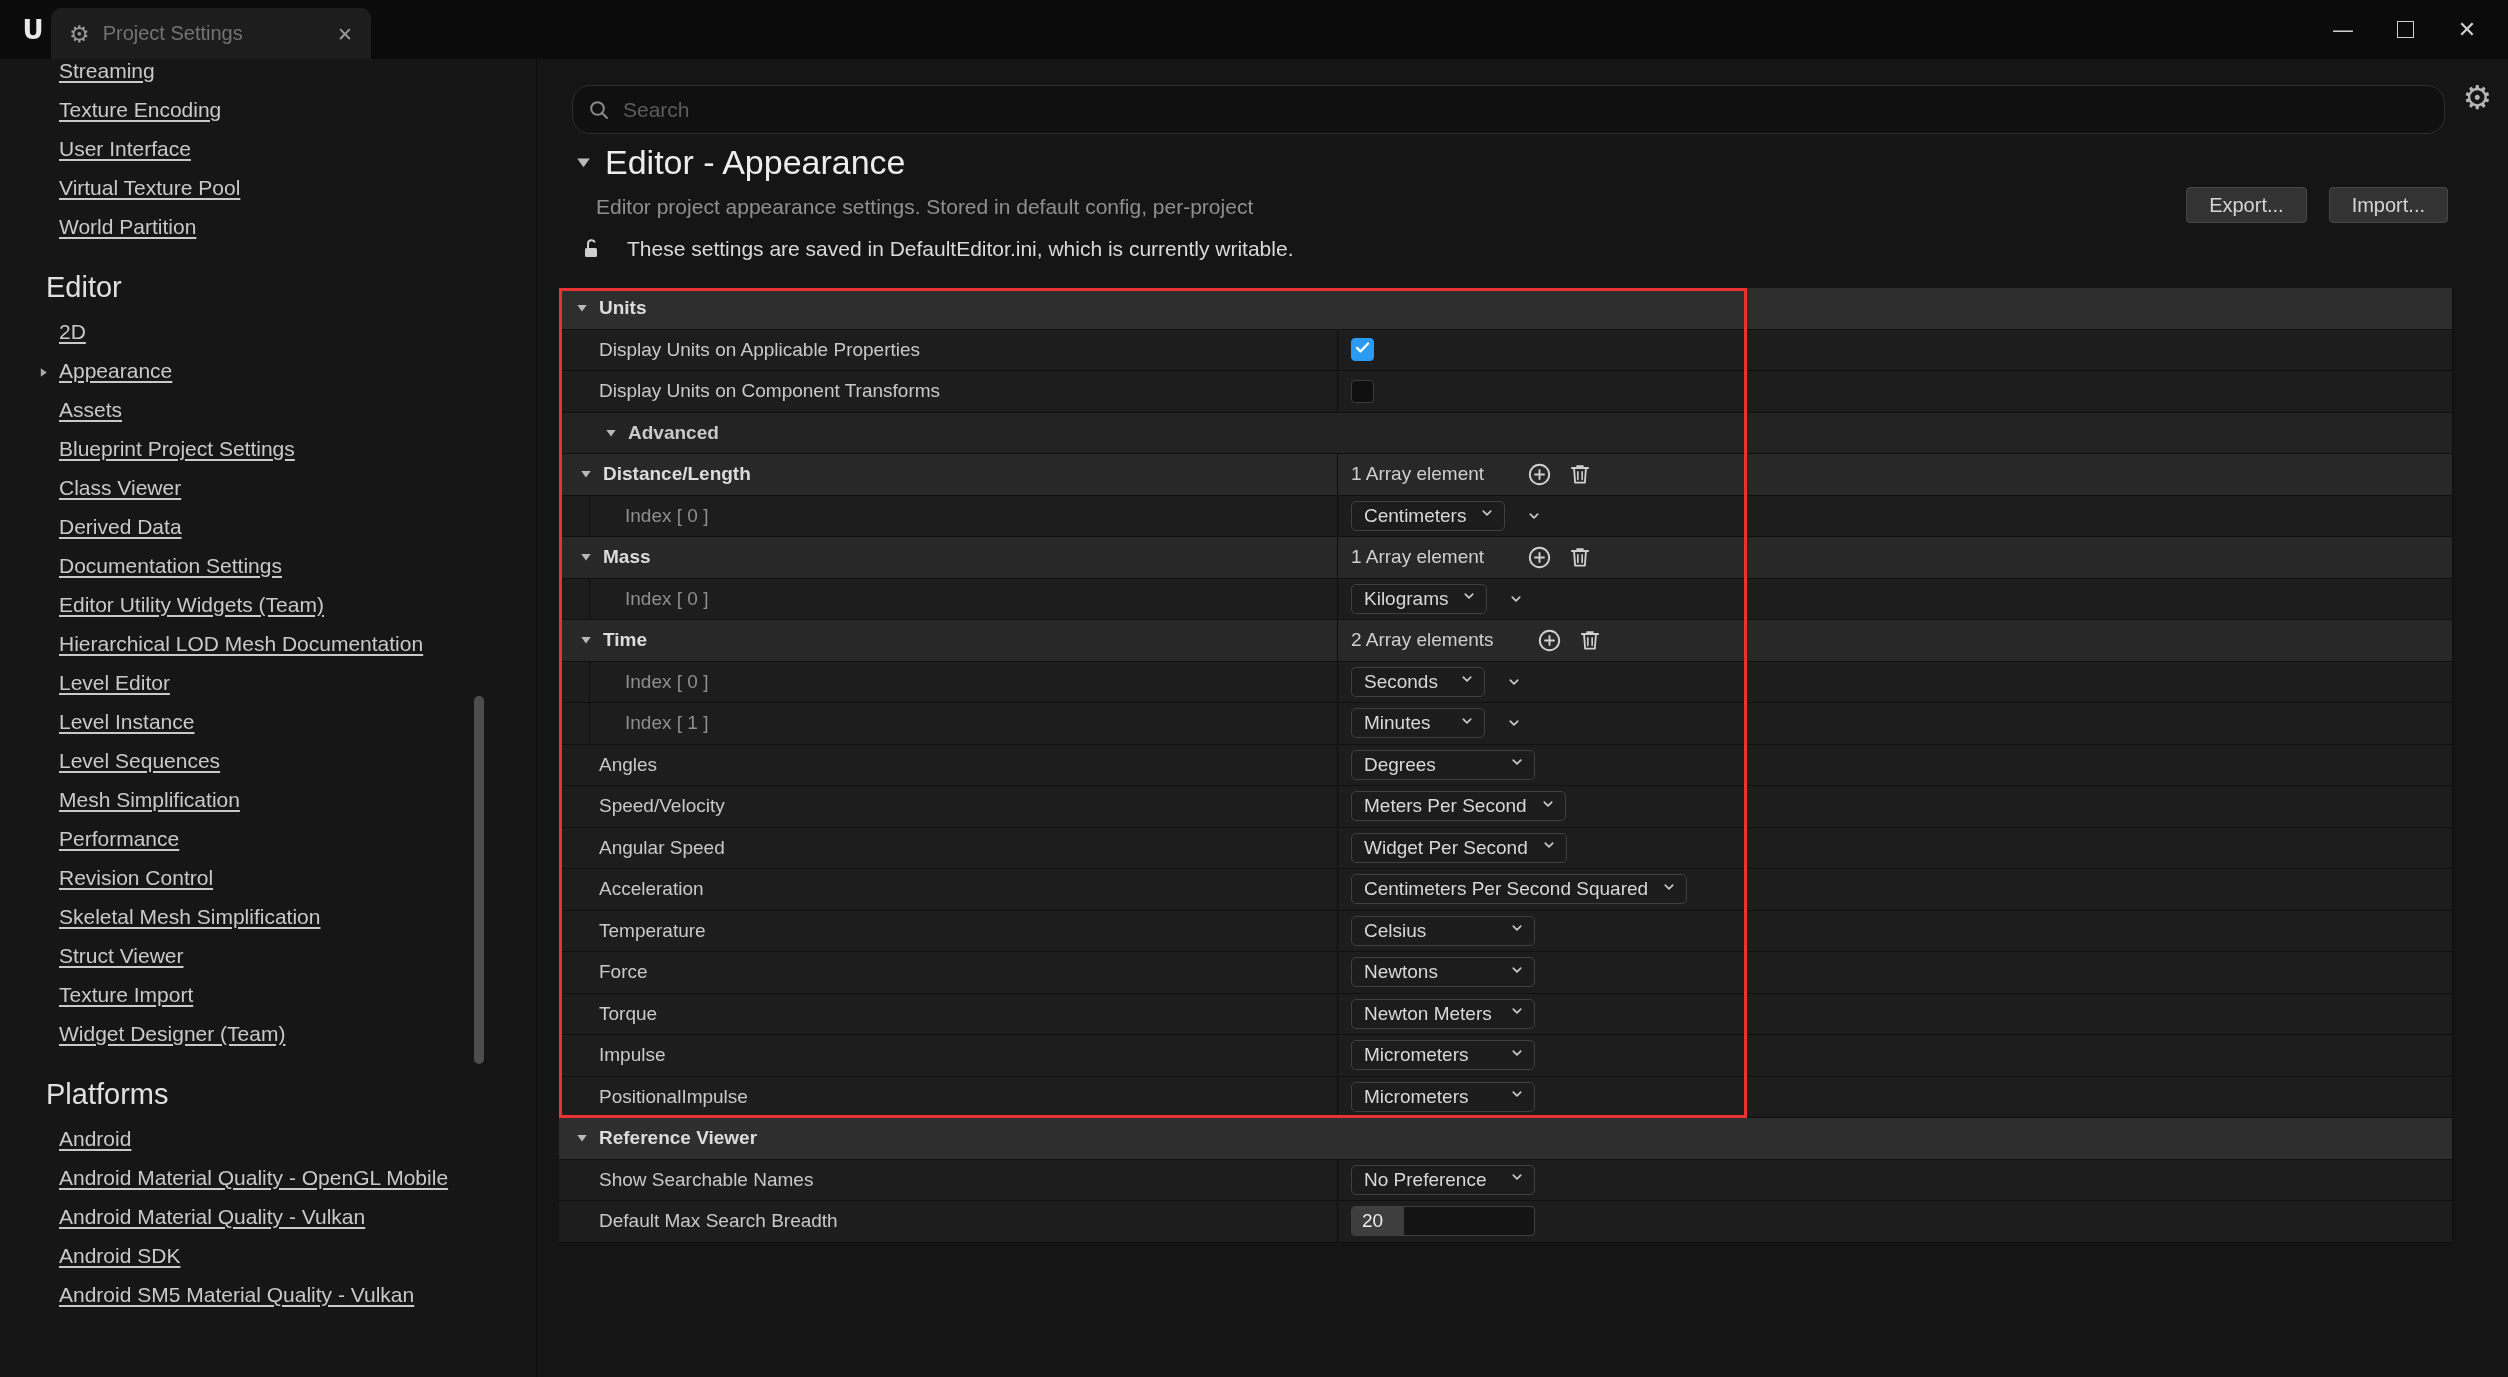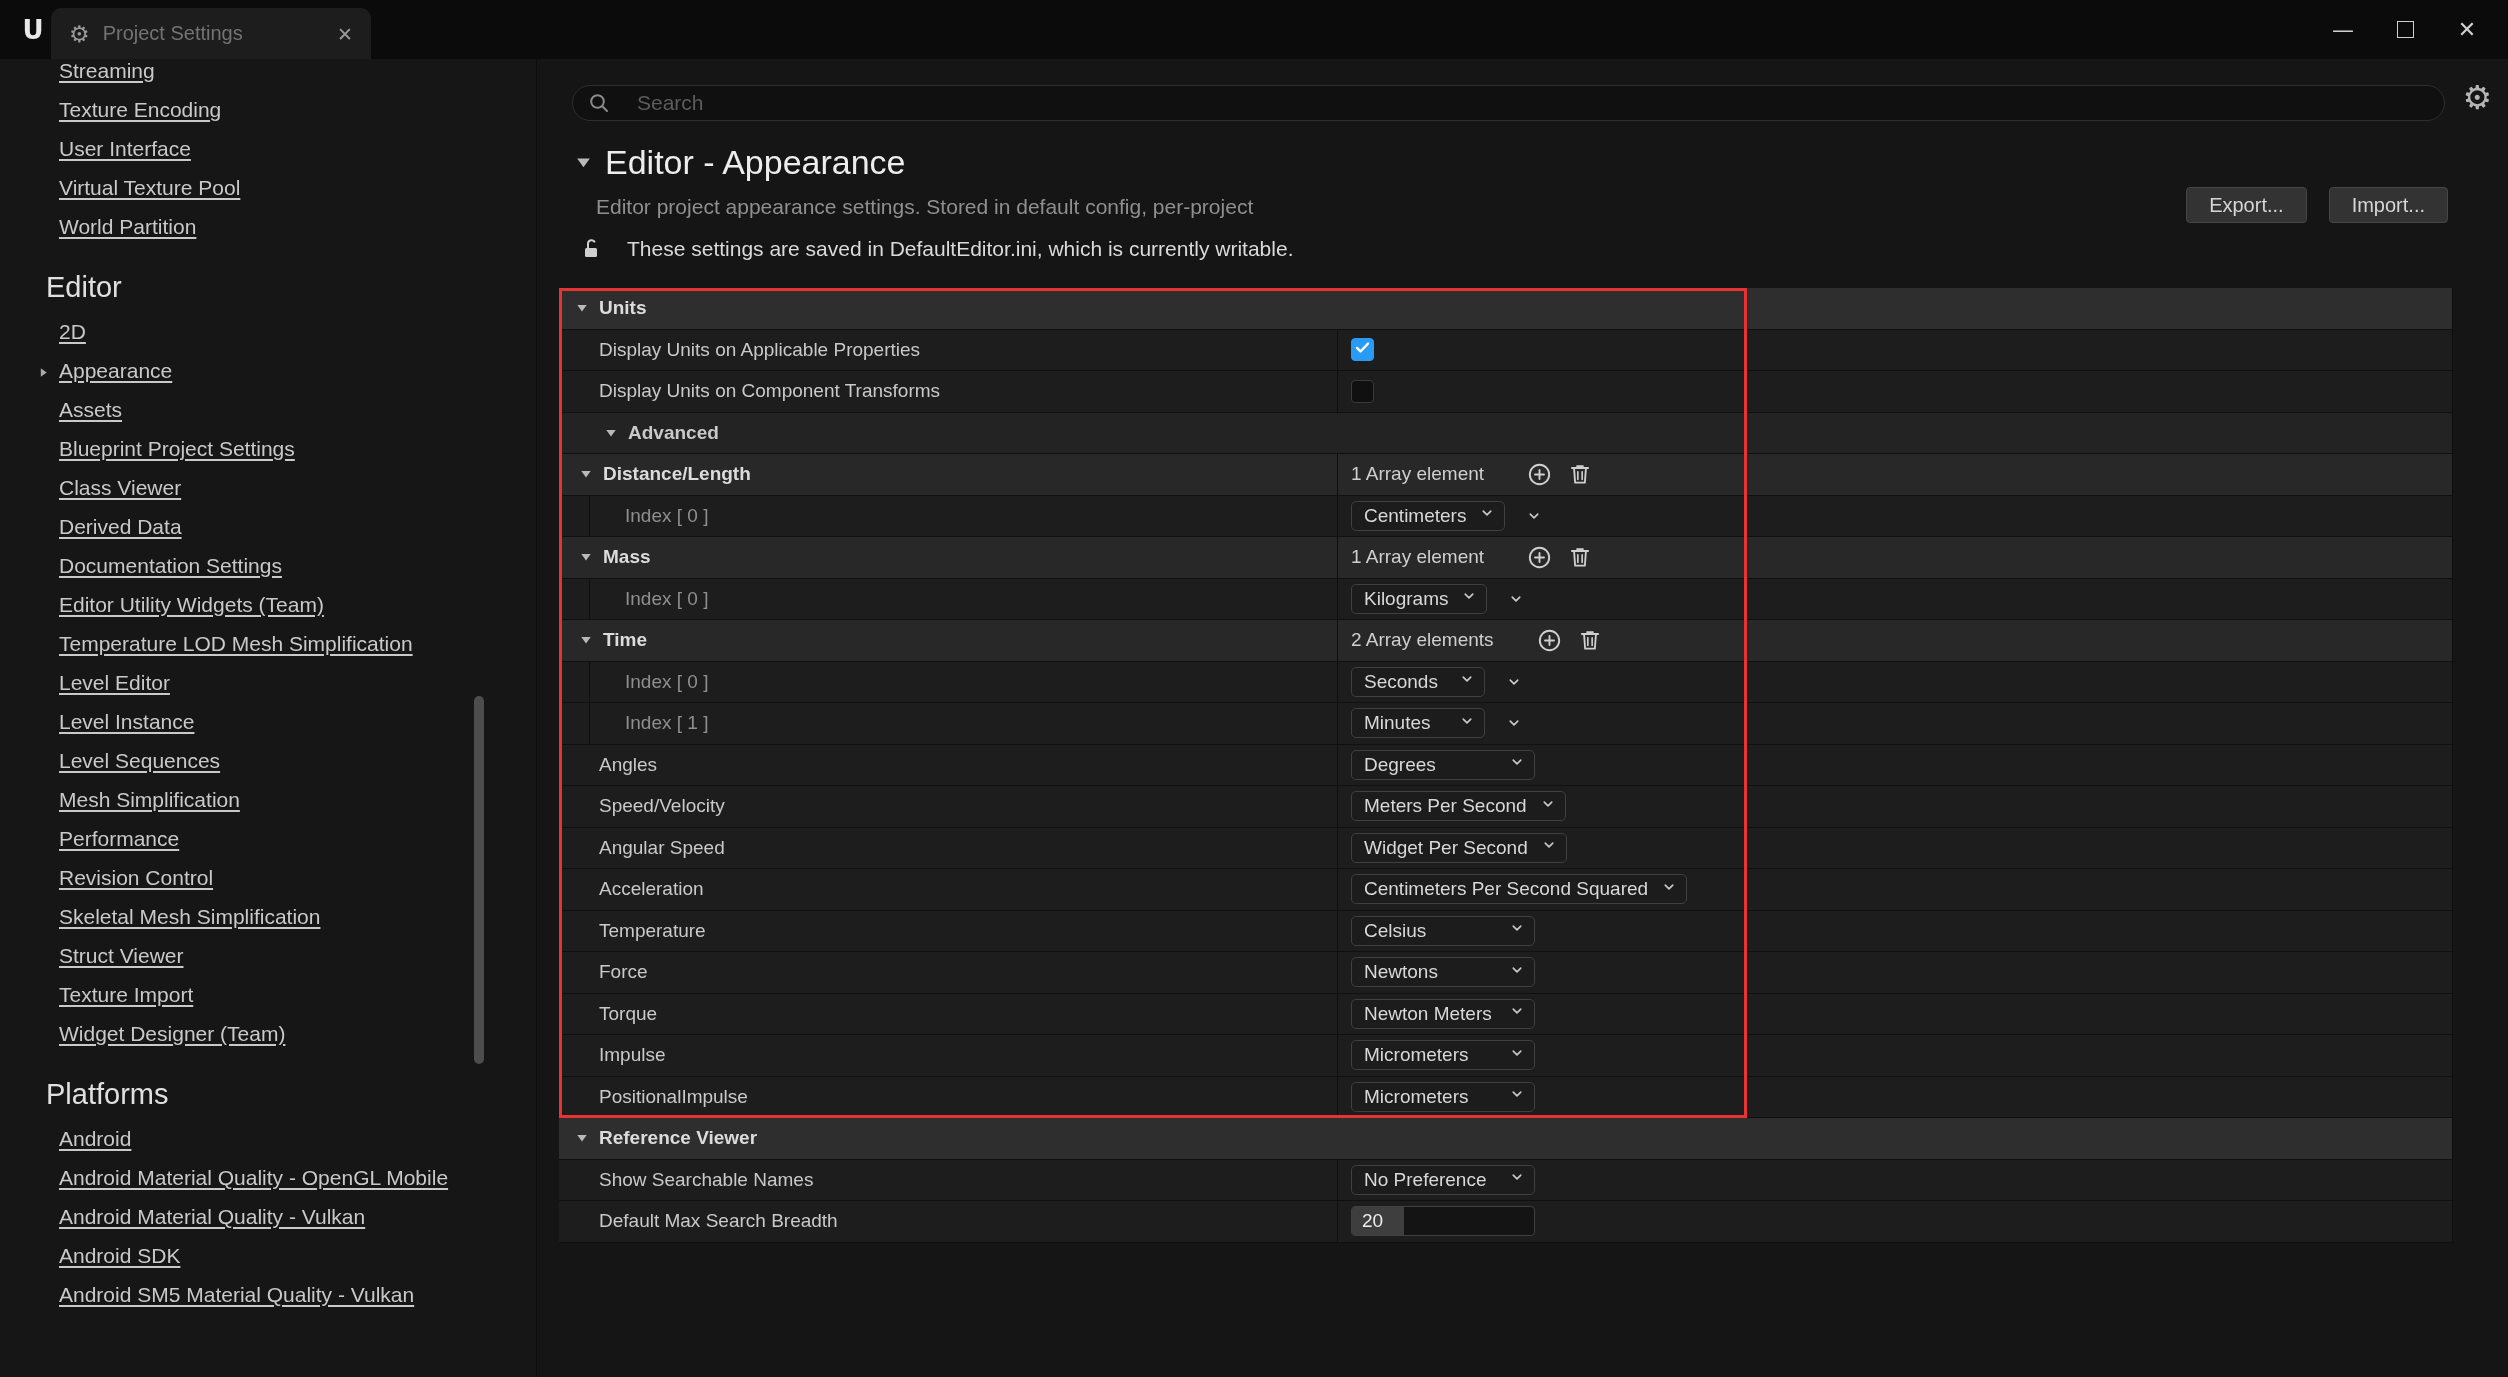--- a/index.html
+++ b/index.html
@@ -31,22 +31,22 @@
   .sidebar{position:absolute;top:59px;left:0;width:536px;bottom:0;overflow:hidden;background:#161616;}
   #sidebar-list{margin-top:-8px;}
   .sb-item{height:39px;line-height:39px;padding-left:59px;font-size:21px;position:relative;white-space:nowrap;}
   .sb-label{text-decoration:underline;text-underline-offset:3px;color:#c9c9c9;}
   .sb-caret{position:absolute;left:37px;top:1px;}
   .sb-section{margin-top:16px;height:50px;line-height:50px;padding-left:46px;font-size:29px;color:#e0e0e0;white-space:nowrap;}
   .sb-scrollbar{position:absolute;right:52px;top:637px;width:10px;height:368px;background:#4d4d4d;border-radius:5px;}
 
   
   .main{position:absolute;top:59px;left:536px;right:0;bottom:0;background:#151515;border-left:1px solid #0c0c0c;}
-  .searchbar{position:absolute;left:35px;top:26px;width:1873px;height:36px;background:#101010;
-    border:1px solid #2e2e2e;border-radius:18px;display:flex;align-items:center;padding:0 14px;box-sizing:border-box;gap:24px;}
+  .searchbar{position:absolute;left:35px;top:26px;width:1873px;height:49px;background:#101010;
+    border:1px solid #2e2e2e;border-radius:18px;display:flex;align-items:center;padding:0 14px;box-sizing:border-box;gap:10px;}
   .searchbar input{flex:1;background:transparent;border:none;outline:none;color:#cfcfcf;font-size:21px;font-family:inherit;}
   .searchbar input::placeholder{color:#5c5c5c;}
   .main-gear{position:absolute;right:16px;top:22px;font-size:33px;color:#b5b5b5;line-height:1;}
 
   .page-title-row{position:absolute;left:37px;top:84px;display:flex;align-items:center;gap:12px;justify-content:space-between;}
   .page-title{font-size:34px;color:#ededed;font-weight:400;}
   .page-sub{position:absolute;left:59px;top:136px;font-size:21px;color:#8f8f8f;}
   .hdr-btns{position:absolute;top:128px;right:60px;display:flex;gap:22px;}
   .btn{height:36px;padding:0 22px;background:#333333;border:1px solid #464646;border-radius:4px;
     color:#d6d6d6;font-size:20px;display:flex;align-items:center;justify-content:center;box-sizing:border-box;}
@@ -123,21 +123,21 @@
       <div class="sb-item"><span class="sb-label">2D</span></div>
       <div class="sb-item selected"><span class="sb-caret"><svg viewBox="0 0 12 12" width="13" height="13">
             <path d="M3.5 2v8L9 6z" fill="#a8a8a8"></path>
           </svg></span><span class="sb-label">Appearance</span></div>
       <div class="sb-item"><span class="sb-label">Assets</span></div>
       <div class="sb-item"><span class="sb-label">Blueprint Project Settings</span></div>
       <div class="sb-item"><span class="sb-label">Class Viewer</span></div>
       <div class="sb-item"><span class="sb-label">Derived Data</span></div>
       <div class="sb-item"><span class="sb-label">Documentation Settings</span></div>
       <div class="sb-item"><span class="sb-label">Editor Utility Widgets (Team)</span></div>
-      <div class="sb-item"><span class="sb-label">Temperature LOD Mesh Simplification</span></div>
+      <div class="sb-item"><span class="sb-label">Hierarchical LOD Mesh Documentation</span></div>
       <div class="sb-item"><span class="sb-label">Level Editor</span></div>
       <div class="sb-item"><span class="sb-label">Level Instance</span></div>
       <div class="sb-item"><span class="sb-label">Level Sequences</span></div>
       <div class="sb-item"><span class="sb-label">Mesh Simplification</span></div>
       <div class="sb-item"><span class="sb-label">Performance</span></div>
       <div class="sb-item"><span class="sb-label">Revision Control</span></div>
       <div class="sb-item"><span class="sb-label">Skeletal Mesh Simplification</span></div>
       <div class="sb-item"><span class="sb-label">Struct Viewer</span></div>
       <div class="sb-item"><span class="sb-label">Texture Import</span></div>
       <div class="sb-item"><span class="sb-label">Widget Designer (Team)</span></div>

